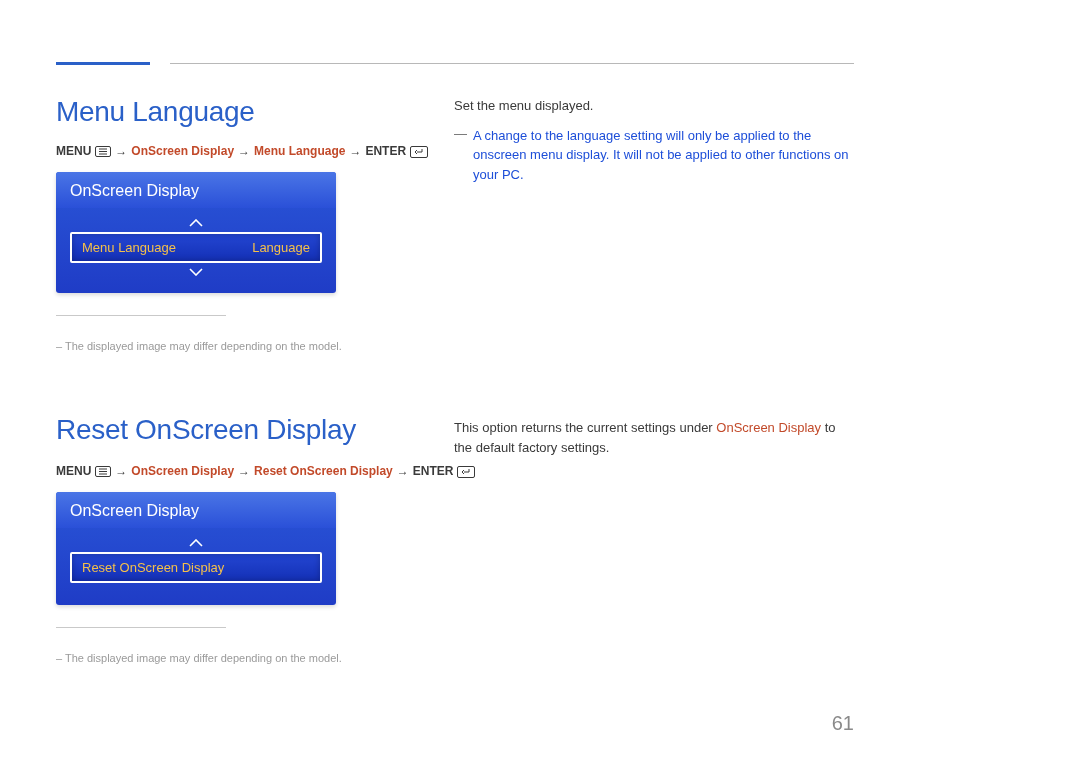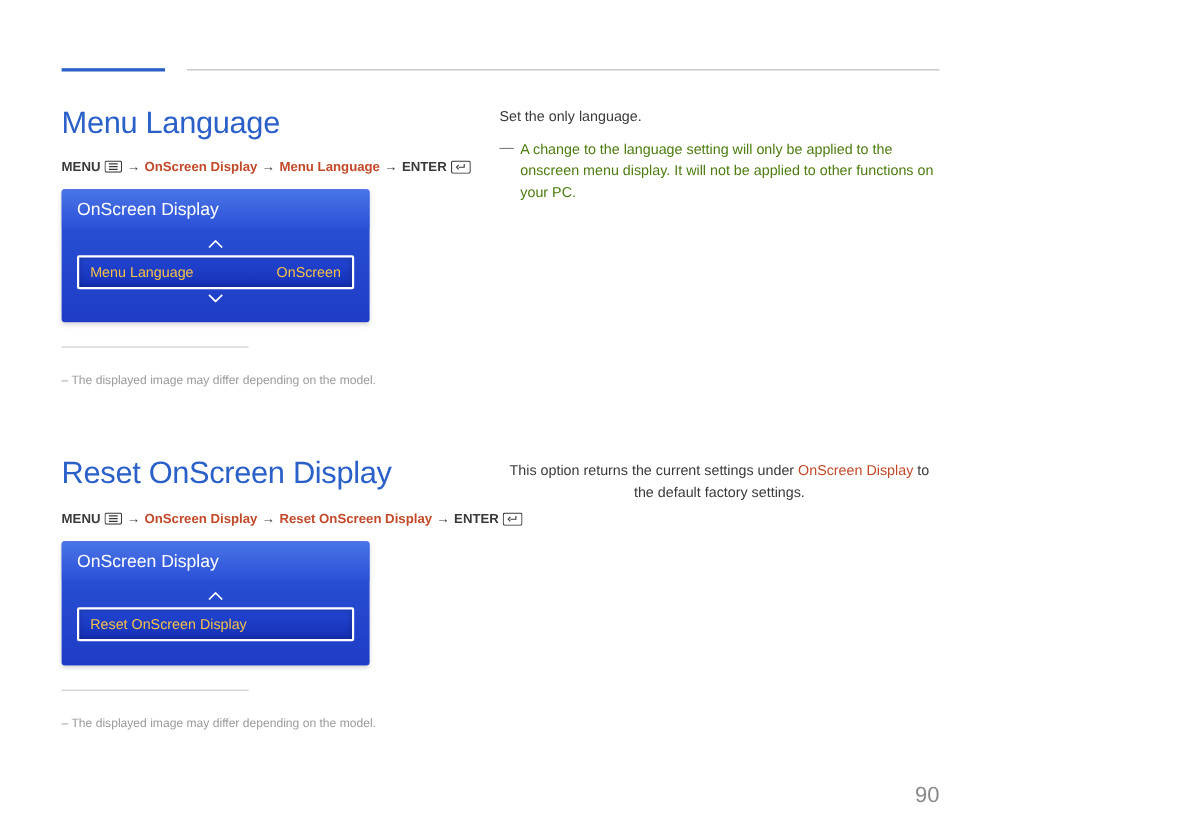--- a/index.html
+++ b/index.html
@@ -98,38 +98,38 @@
     color: #9a9a9a;
   }
   .footnote::before { content: "– "; color:#9a9a9a; }
 
   
   .right-col {
     position: absolute;
     left: 398px; right: 0;
   }
   .rc1 { top: 0; }
-  .rc2 { top: 322px; text-align: center; }
+  .rc2 { top: 322px; }
   .para {
     font-size: 13px;
     color: #3a3a3a;
     line-height: 1.5;
   }
   .note {
     margin-top: 10px;
     display: flex;
     gap: 6px;
   }
   .note-mark {
     font-size: 13px;
     color: #6a6a6a;
   }
   .note-text {
     font-size: 13px;
-    color: #4d7c0f;
+    color: #1d4ed8;
     line-height: 1.5;
   }
   .inline-colored { color: #c24a2a; }
 
   .section2-heading {
     margin-top: 62px;
     font-size: 28px;
     font-weight: 400;
     color: #2a60c8;
     letter-spacing: -0.3px;
@@ -184,21 +184,21 @@
       <div class="osd">
         <div class="osd-title">OnScreen Display</div>
         <div class="osd-body">
           <div class="osd-arrow">
             <svg width="14" height="8" viewBox="0 0 14 8">
                 <path d="M1 7 L7 1 L13 7" fill="none" stroke="#fff" stroke-width="1.6"></path>
               </svg>
           </div>
           <div class="osd-row">
             <span class="k">Menu Language</span>
-            <span class="v">OnScreen</span>
+            <span class="v">Language</span>
           </div>
           <div class="osd-arrow">
             <svg width="14" height="8" viewBox="0 0 14 8">
                 <path d="M1 1 L7 7 L13 1" fill="none" stroke="#fff" stroke-width="1.6"></path>
               </svg>
           </div>
         </div>
       </div>
 
       <div class="foot-rule"></div>
@@ -244,29 +244,29 @@
           </div>
           <div style="height:10px"></div>
         </div>
       </div>
 
       <div class="foot-rule"></div>
       <div class="footnote">The displayed image may differ depending on the model.</div>
     </div>
 
     <div class="right-col rc1">
-      <div class="para">Set the only language.</div>
+      <div class="para">Set the menu displayed.</div>
       <div class="note">
         <span class="note-mark">―</span>
         <span class="note-text">A change to the language setting will only be applied to the onscreen menu display. It will not be applied to other functions on your PC.</span>
       </div>
     </div>
 
     <div class="right-col rc2">
       <div class="para">
         <span>This option returns the current settings under </span><span class="inline-colored">OnScreen Display</span><span> to the default factory settings.</span>
       </div>
     </div>
 
   </div>
 
-  <div class="page-number">90</div>
+  <div class="page-number">61</div>
 </div>
 
 </body></html>

